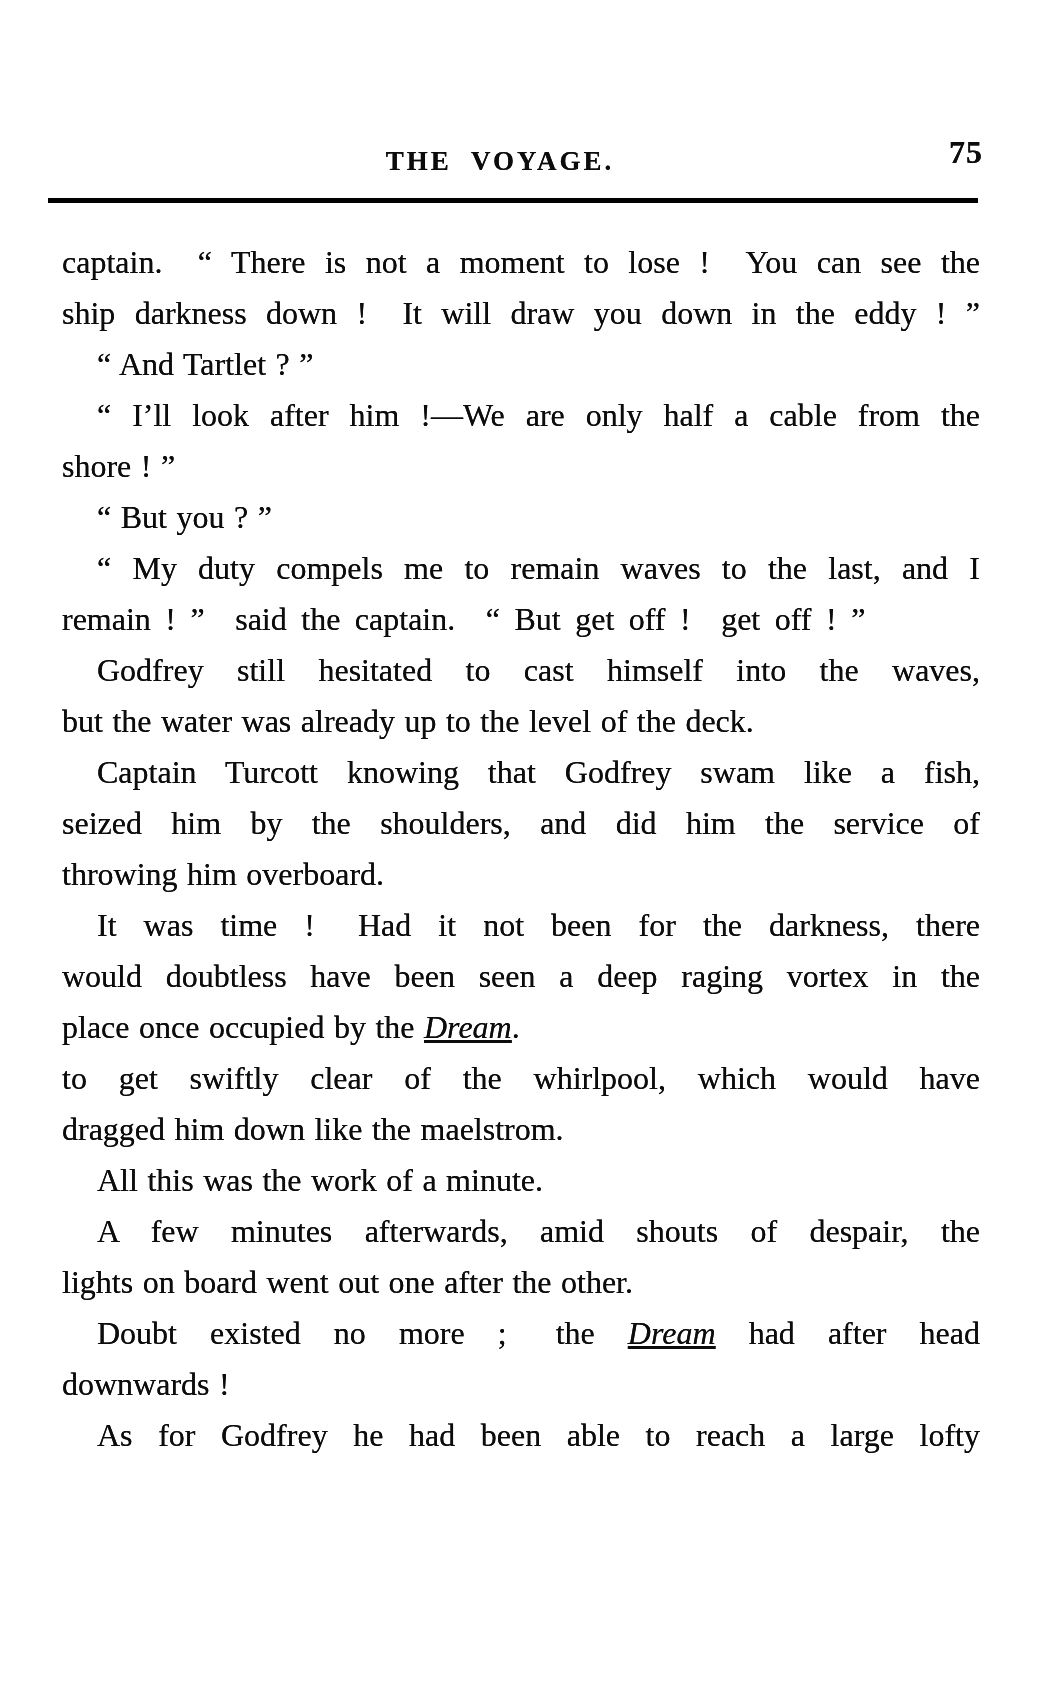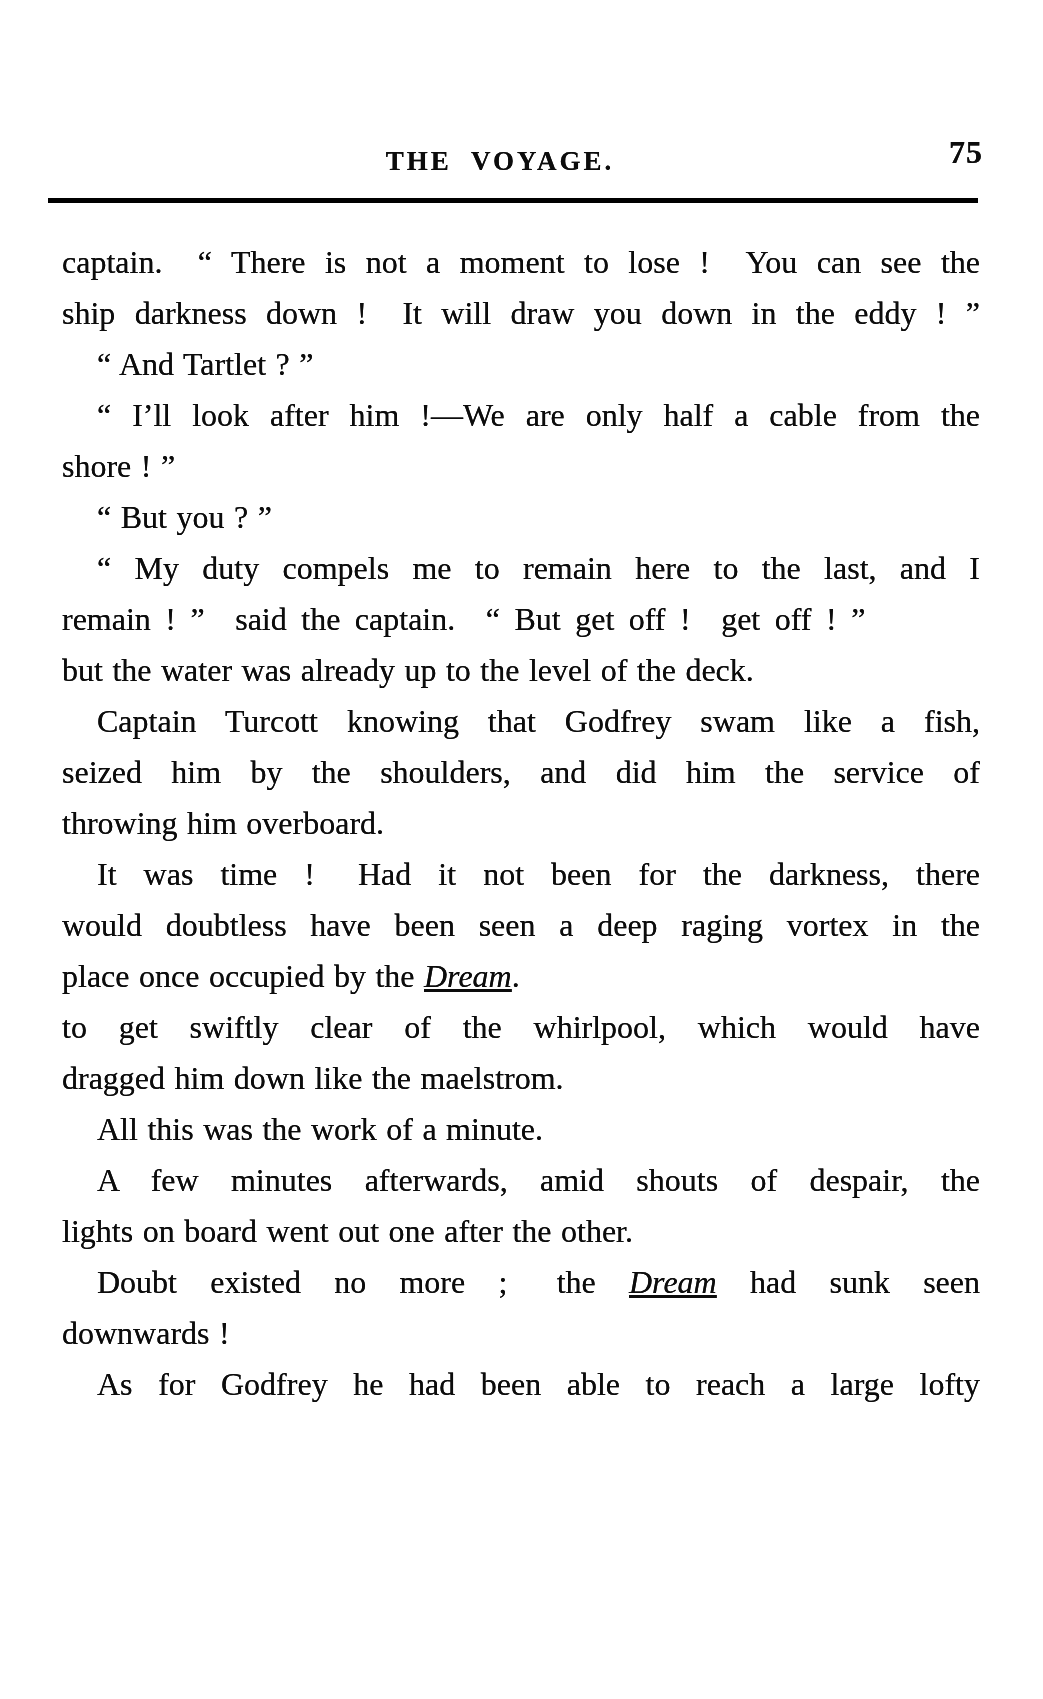--- a/index.html
+++ b/index.html
@@ -65,31 +65,32 @@
   <div class="running-head">THE VOYAGE.</div>
   <div class="page-number">75</div>
   <div class="rule"></div>
   <div class="body-text">
       <div class="line just"><span>captain.  “ There is not a moment to lose !  You can see the</span></div>
       <div class="line just"><span>ship darkness down !  It will draw you down in the eddy ! ”</span></div>
       <div class="line indent"><span>“ And Tartlet ? ”</span></div>
       <div class="line indent just"><span>“ I’ll look after him !—We are only half a cable from the</span></div>
       <div class="line"><span>shore ! ”</span></div>
       <div class="line indent"><span>“ But you ? ”</span></div>
-      <div class="line indent just"><span>“ My duty compels me to remain here to the last, and I</span></div>
+      <div class="line indent just"><span>“ My duty compels me to remain waves to the last, and I</span></div>
       <div class="line spread"><span>remain ! ”  said the captain.  “ But get off !  get off ! ”</span></div>
+      <div class="line indent just"><span>Godfrey still hesitated to cast himself into the waves,</span></div>
       <div class="line"><span>but the water was already up to the level of the deck.</span></div>
       <div class="line indent just"><span>Captain Turcott knowing that Godfrey swam like a fish,</span></div>
       <div class="line just"><span>seized him by the shoulders, and did him the service of</span></div>
       <div class="line"><span>throwing him overboard.</span></div>
       <div class="line indent just"><span>It was time !  Had it not been for the darkness, there</span></div>
       <div class="line just"><span>would doubtless have been seen a deep raging vortex in the</span></div>
       <div class="line"><span>place once occupied by the </span><i>Dream</i><span>.</span></div>
       <div class="line just"><span>to get swiftly clear of the whirlpool, which would have</span></div>
       <div class="line"><span>dragged him down like the maelstrom.</span></div>
       <div class="line indent"><span>All this was the work of a minute.</span></div>
       <div class="line indent just"><span>A few minutes afterwards, amid shouts of despair, the</span></div>
       <div class="line"><span>lights on board went out one after the other.</span></div>
-      <div class="line indent just"><span>Doubt existed no more ;  the </span><i>Dream</i><span> had sunk seen</span></div>
+      <div class="line indent just"><span>Doubt existed no more ;  the </span><i>Dream</i><span> had after head</span></div>
       <div class="line"><span>downwards !</span></div>
       <div class="line indent just"><span>As for Godfrey he had been able to reach a large lofty</span></div>
     </div>
 </div>
 
 </body></html>

